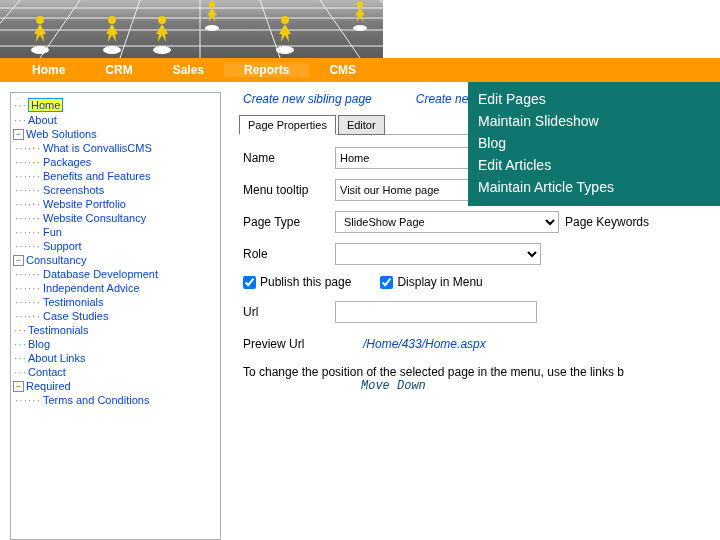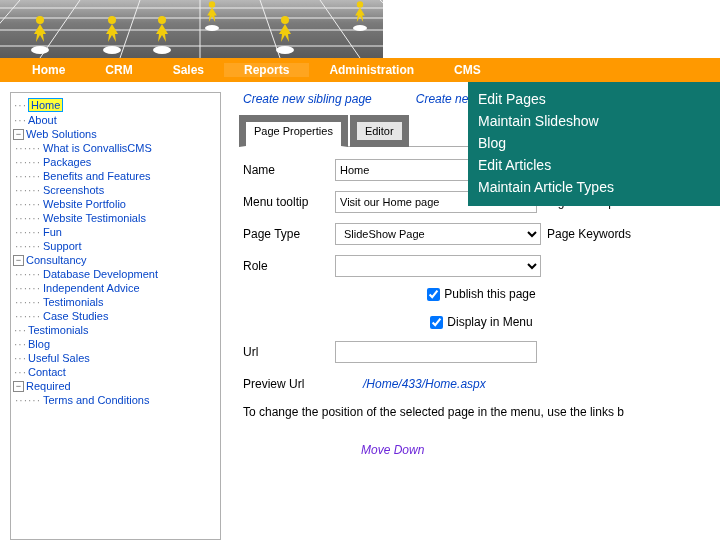--- a/index.html
+++ b/index.html
@@ -17,32 +17,32 @@
   .tree .node { display: flex; align-items: center; padding: 1px 0; }
   .tree .node a { color: #0645c8; text-decoration: none; cursor: pointer; }
   .tree .toggle { width: 11px; height: 11px; border: 1px solid #888; display: inline-flex; align-items: center; justify-content: center; font-size: 9px; color: #555; margin-right: 2px; line-height: 1; cursor: pointer; background:#fff;}
   .tree .dots { width: 15px; text-align: center; color: #888; font-size: 10px; letter-spacing: 1px; }
   .tree .dots2 { width: 30px; text-align: center; color: #888; font-size: 10px; letter-spacing: 1px; }
   .tree .hl { background: #ffff3b; border: 1px solid #0099ff; padding: 0 2px; }
   .main { flex: 1; padding: 10px 0 0 18px; position: relative; }
   .top-links { display: flex; gap: 44px; margin: 0 0 8px 4px; }
   .top-links a { color: #0645c8; font-style: italic; font-size: 12px; text-decoration: none; cursor: pointer; }
   .tabs { display: flex; border-bottom: 1px solid #adadad; }
-  .tab { border: 7px solid #737373; padding: 3px 8px; font-size: 11px; background: #e6e6e6; margin-right: 2px; position: relative; top: 1px; cursor: pointer; }
+  .tab { border: 1px solid #737373; padding: 3px 8px; font-size: 11px; background: #e6e6e6; margin-right: 2px; position: relative; top: 1px; cursor: pointer; }
   .tab.active { background: #fff; border-bottom: 1px solid #fff; }
   .form { padding: 12px 0 0 4px; }
   .row { display: flex; align-items: center; margin-bottom: 10px; min-height: 22px; }
   .row .label { width: 92px; font-size: 12px; }
   .row input[type=text], .row select { height: 22px; border: 1px solid #b0b0b0; font-size: 11px; padding: 0 4px; background: #fff; }
   .row .label2 { font-size: 12px; margin-left: 6px; width: 118px; }
-  .cb-row { display: flex; align-items: center; gap: 14px; margin: 6px 0 12px 0; flex-direction: column; }
+  .cb-row { display: flex; align-items: center; gap: 29px; margin: 6px 0 12px 0; }
   .cb-row label { display: flex; align-items: center; font-size: 12px; gap: 4px; }
   .preview-val { color: #0645c8; font-style: italic; font-size: 12px; padding-left: 28px; }
   .instr { font-size: 12px; margin-top: 0; }
-  .movedown { color: #6d28d9; font-style: italic; font-size: 12px; display: block; margin: 24px 0 0 118px; cursor: pointer; }
+  .movedown { color: #0c4a6e; font-style: italic; font-size: 12px; display: block; margin: 0 0 0 118px; cursor: pointer; font-family: Liberation Mono, monospace; }
 </style>
 </head>
 <body>
 
 <div class="banner">
   <svg width="383" height="58" viewBox="0 0 383 58">
     <g stroke="#eeeeee" stroke-width="1" fill="none">
       <path d="M0 8 L383 8 M0 18 L383 18 M0 30 L383 30 M0 46 L383 46"></path>
       <path d="M20 0 L-30 58 M80 0 L40 58 M140 0 L120 58 M200 0 L200 58 M260 0 L280 58 M320 0 L360 58 M380 0 L440 58"></path>
     </g>
@@ -81,21 +81,20 @@
         </g>
     </g>
   </svg>
 </div>
 
 <div class="navbar">
   <div class="item">Home</div>
   <div class="item">CRM</div>
   <div class="item">Sales</div>
   <div class="item reports">Reports</div>
-  <div class="item">Administration</div>
   <div class="item">CMS</div>
 </div>
 
 <div class="dropdown">
   <a>Edit Pages</a>
   <a>Maintain Slideshow</a>
   <a>Blog</a>
   <a>Edit Articles</a>
   <a>Maintain Article Types</a>
 </div>
@@ -131,21 +130,21 @@
       <div class="node">
           <span class="dots2">······</span>
           <a>Screenshots</a>
         </div>
       <div class="node">
           <span class="dots2">······</span>
           <a>Website Portfolio</a>
         </div>
       <div class="node">
           <span class="dots2">······</span>
-          <a>Website Testimonials</a>
+          <a>Website Consultancy</a>
         </div>
       <div class="node">
           <span class="dots2">······</span>
           <a>Fun</a>
         </div>
       <div class="node">
           <span class="dots2">······</span>
           <a>Support</a>
         </div>
       <div class="node">
@@ -171,21 +170,21 @@
       <div class="node">
           <span class="dots">···</span>
           <a>Testimonials</a>
         </div>
       <div class="node">
           <span class="dots">···</span>
           <a>Blog</a>
         </div>
       <div class="node">
           <span class="dots">···</span>
-          <a>Useful Sales</a>
+          <a>About Links</a>
         </div>
       <div class="node">
           <span class="dots">···</span>
           <a>Contact</a>
         </div>
       <div class="node">
           <span class="toggle">−</span>
           <a>Required</a>
         </div>
       <div class="node">
@@ -210,21 +209,21 @@
         <div class="label">Name</div>
         <input type="text" style="width: 202px;" value="Home">
       </div>
       <div class="row">
         <div class="label">Menu tooltip</div>
         <input type="text" style="width: 202px;" value="Visit our Home page">
         <div class="label2">Page Description</div>
       </div>
       <div class="row">
         <div class="label">Page Type</div>
-        <select style="width:206px"><option>SlideShow Page</option></select>
+        <select style="width:224px"><option>SlideShow Page</option></select>
         <div class="label2">Page Keywords</div>
       </div>
       <div class="row">
         <div class="label">Role</div>
         <select style="width:206px"><option></option></select>
       </div>
       <div class="cb-row">
         <label>
             <input type="checkbox" checked="" style="">
             <span>Publish this page</span>

